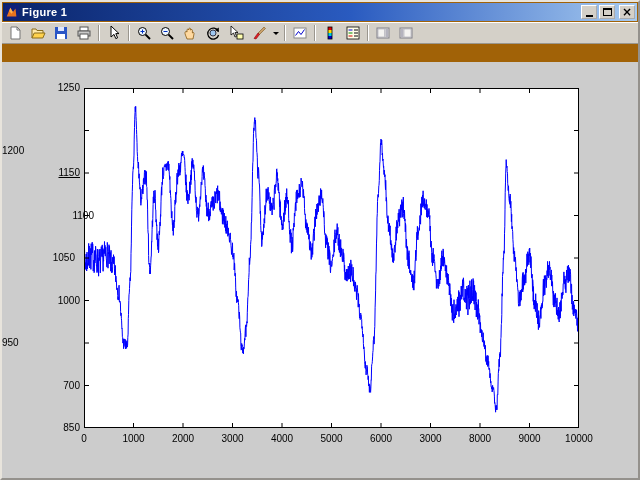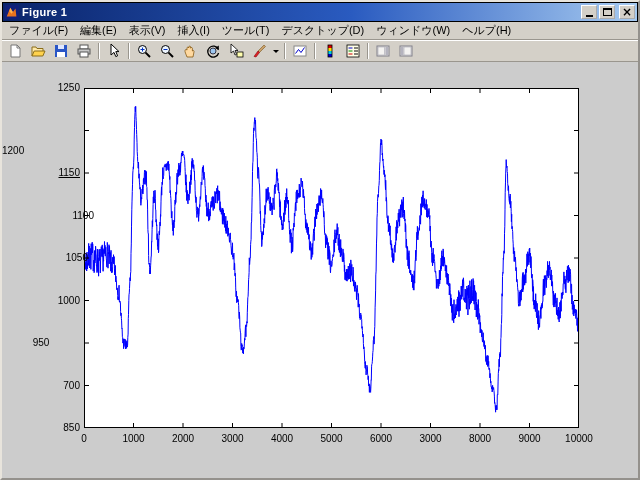--- a/index.html
+++ b/index.html
@@ -3,21 +3,21 @@
 <meta charset="utf-8">
 <style>
   * { box-sizing: border-box; }
   html,body { margin:0; padding:0; }
   body {
     width:640px; height:480px; overflow:hidden;
     font-family:"Liberation Sans","DejaVu Sans",sans-serif;
     background:#808080;
   }
   .window {
-    position:absolute; inset:0; background:#000000;
+    position:absolute; inset:0; background:#a16207;
     border:2px outset #e8e4dc;
   }
   
   .titlebar {
     height:18px; margin:1px;
     background:linear-gradient(90deg,#0a246a 0%,#2a5bc0 55%,#a6caf0 100%);
     display:flex; align-items:center; padding:0 2px; gap:3px;
   }
   .appicon { width:14px; height:14px; flex:0 0 auto; }
   .title {
@@ -92,30 +92,20 @@
         </button>
       <button class="wbtn">
           <span class="gmax"></span>
         </button>
       <button class="wbtn close">
           <span class="gclose">×</span>
         </button>
     </span>
   </div>
 
-  <div class="menubar">
-      <span class="menu-item">ファイル(F)</span>
-      <span class="menu-item">編集(E)</span>
-      <span class="menu-item">表示(V)</span>
-      <span class="menu-item">挿入(I)</span>
-      <span class="menu-item">ツール(T)</span>
-      <span class="menu-item">デスクトップ(D)</span>
-      <span class="menu-item">ウィンドウ(W)</span>
-      <span class="menu-item">ヘルプ(H)</span>
-    </div>
 
   <div class="toolbar">
     <button class="tbtn">
       <svg width="16" height="16" viewBox="0 0 16 16">
         <path d="M4 2h6l3 3v9H4z" fill="#fff" stroke="#777"></path>
           <path d="M10 2v3h3" fill="none" stroke="#777"></path>
       </svg>
     </button>
     <button class="tbtn">
       <svg width="16" height="16" viewBox="0 0 16 16">
@@ -285,22 +275,22 @@
       <span class="xlab" style="left: 230.5px; top: 371px; transform: translateX(-50%);">3000</span>
       <span class="xlab" style="left: 280px; top: 371px; transform: translateX(-50%);">4000</span>
       <span class="xlab" style="left: 329.5px; top: 371px; transform: translateX(-50%);">5000</span>
       <span class="xlab" style="left: 379px; top: 371px; transform: translateX(-50%);">6000</span>
       <span class="xlab" style="left: 428.5px; top: 371px; transform: translateX(-50%);">3000</span>
       <span class="xlab" style="left: 478px; top: 371px; transform: translateX(-50%);">8000</span>
       <span class="xlab" style="left: 527.5px; top: 371px; transform: translateX(-50%);">9000</span>
       <span class="xlab" style="left: 577px; top: 371px; transform: translateX(-50%);">10000</span>
       <span class="ylab" style="left: 0px; top: 360px; width: 78px; text-align: right;">850</span>
       <span class="ylab" style="left: 0px; top: 317.5px; width: 78px; text-align: right;">700</span>
-      <span class="ylab" style="left: 0px; top: 275px; width: 78px; text-align: center;">950</span>
+      <span class="ylab" style="left: 0px; top: 275px; width: 78px; text-align: left;">950</span>
       <span class="ylab" style="left: 0px; top: 232.5px; width: 78px; text-align: right;">1000</span>
-      <span class="ylab" style="left: 0px; top: 190px; width: 86px; text-align: right;">1050</span>
+      <span class="ylab" style="left: 0px; top: 190px; width: 73px; text-align: right;">1050</span>
       <span class="ylab" style="left: 0px; top: 147.5px; width: 92px; text-align: right;">1100</span>
       <span class="ylab" style="left: 0px; top: 105px; width: 78px; text-align: right; text-decoration: underline;">1150</span>
       <span class="ylab" style="left: 0px; top: 62.5px; width: 57px; text-align: left; margin-top: 20px;">1200</span>
       <span class="ylab" style="left: 0px; top: 20px; width: 78px; text-align: right;">1250</span>
     </div>
 
 </div>
 
 </body></html>

